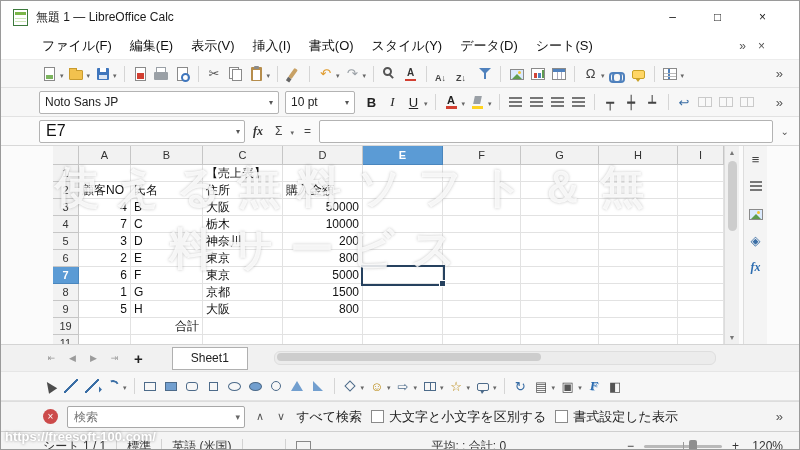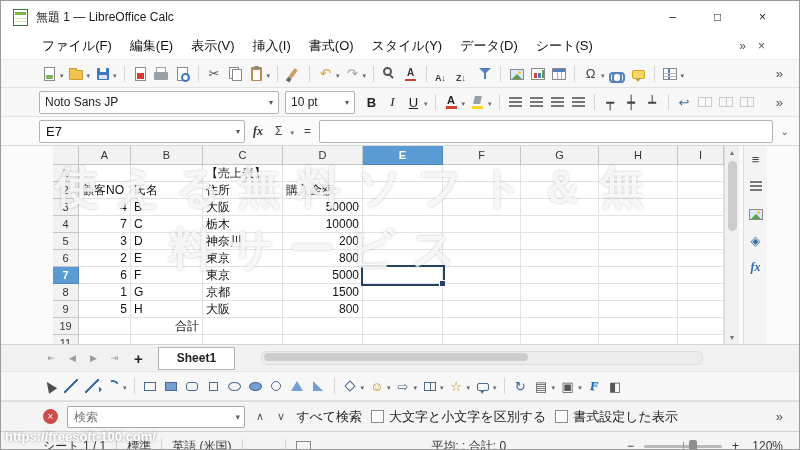--- a/index.html
+++ b/index.html
@@ -36,21 +36,21 @@
 
   .combo{height:21px;background:#fff;border:1px solid #b3b3b3;border-radius:2px;display:flex;align-items:center;font-size:12px;color:#222;padding:0 5px;margin-right:6px}
   .combo .cv{flex:1;white-space:nowrap;overflow:hidden}
   .combo .ca{font-size:8px;color:#555;padding-left:6px}
   .combo.font{width:228px}
   .combo.size{width:58px}
 
   
   .formulabar{flex:none;height:28px;display:flex;align-items:center;background:#fafafa;border-bottom:1px solid #d8d8d8;padding:0 6px 0 38px;gap:4px}
   .namebox{width:196px;height:21px;background:#fff;border:1px solid #b3b3b3;border-radius:2px;display:flex;align-items:center;padding:0 4px}
-  .namebox input{border:none;outline:none;width:100%;font-size:13px;font-family:inherit;color:#111;background:transparent}
+  .namebox input{border:none;outline:none;width:100%;font-size:16px;font-family:inherit;color:#111;background:transparent}
   .fb-ico{font-size:12px;color:#444;padding:0 4px}
   .fb-fx{font-family:"Liberation Serif",serif;font-style:italic;font-weight:bold;color:#333}
   .formula-input{flex:1;height:21px;border:1px solid #b3b3b3;background:#fff;border-radius:2px;font-size:12px;padding:0 4px;font-family:inherit;outline:none}
   .fb-expand{font-size:10px;color:#555;padding:0 4px}
 
   
   .sheetwrap{flex:none;height:198px;position:relative;background:#fbfbfb;overflow:hidden}
   .grid{position:absolute;left:52px;top:0}
   .grow{display:flex}
   .gh{background:#f2f2f2;border-right:1px solid #c6c6c6;border-bottom:1px solid #c6c6c6;font-size:11px;color:#333;display:inline-flex;align-items:center;justify-content:center;box-sizing:border-box;flex:none}
@@ -71,21 +71,21 @@
   
   .wm{position:absolute;z-index:6;pointer-events:none;color:rgba(255,255,255,.82);font-weight:bold;text-shadow:0 0 3px rgba(110,110,110,.4);font-size:44px;letter-spacing:16px;white-space:nowrap}
   .wm1{left:54px;top:12px}
   .wm2{left:168px;top:74px}
   .wm-url{position:absolute;left:4px;bottom:5px;z-index:9;color:#fff;font-size:13px;font-weight:bold;text-shadow:0 0 3px rgba(90,90,90,.65);pointer-events:none}
 
   
   .tabbar{flex:none;height:26px;display:flex;align-items:center;background:#f1f1f1;border-top:1px solid #d4d4d4;padding-left:40px;font-size:12px;color:#222}
   #tab-nav .glyph{font-size:9px;color:#9b9b9b}
   .add-sheet{font-size:15px;color:#222;padding:0 9px;font-weight:bold}
-  .sheet-tab{height:21px;background:#fff;border:1px solid #b0b0b0;display:inline-flex;align-items:center;padding:0 18px;margin-left:6px;font-weight:bold}
+  .sheet-tab{height:21px;background:#fff;border:1px solid #b0b0b0;display:inline-flex;align-items:center;padding:0 18px;margin-left:20px;font-weight:normal}
   .hscroll{margin-left:26px;width:440px;height:12px;background:#ececec;border:1px solid #dedede;position:relative;border-radius:6px}
   .hthumb{position:absolute;left:2px;top:1px;width:60%;height:8px;background:#cdcdcd;border-radius:4px}
 
   
   .toolbar.draw{height:28px;border-top:1px solid #e6e6e6}
 
   
   .findbar{flex:none;height:29px;display:flex;align-items:center;gap:9px;background:#f4f4f4;border-top:1px solid #ddd;padding:0 14px 0 42px;font-size:13px;color:#222}
   .find-close{width:15px;height:15px;border-radius:50%;background:#cc4b4b;color:#fff;font-size:10px;display:inline-flex;align-items:center;justify-content:center;flex:none}
   .find-box{width:168px;height:20px;background:#fff;border:1px solid #a8a8a8;border-radius:2px;display:flex;align-items:center;padding:0 4px}

